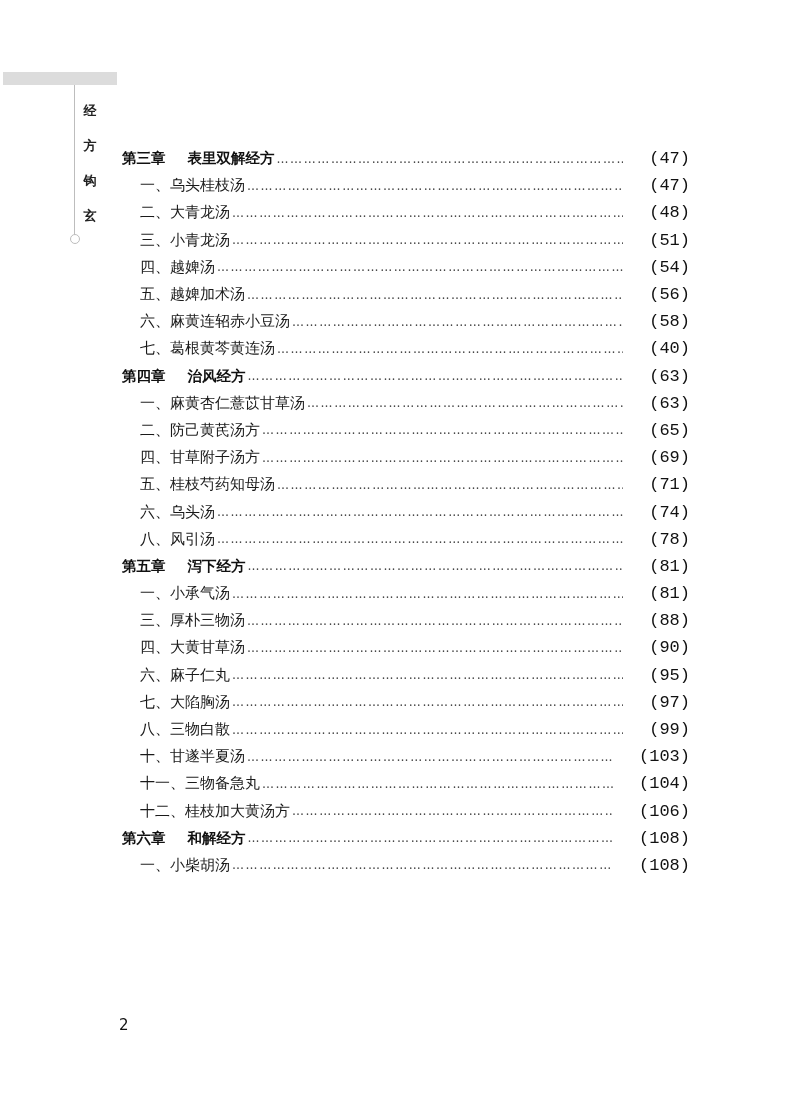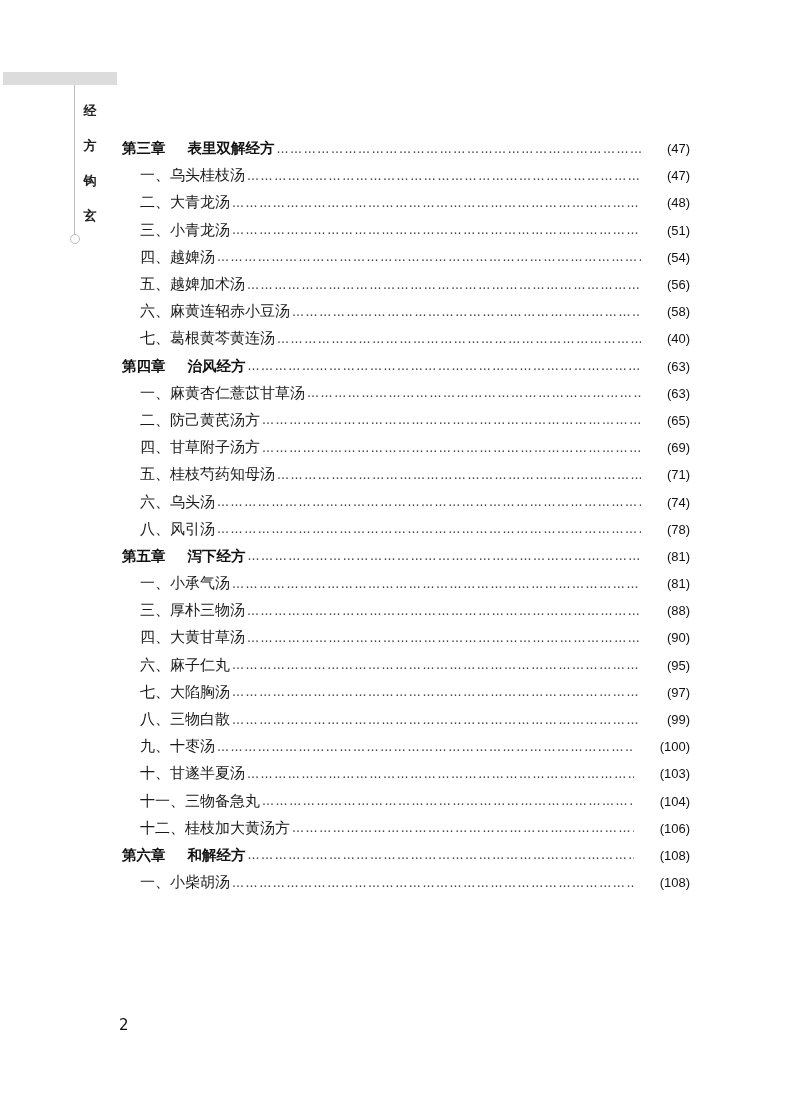--- a/index.html
+++ b/index.html
@@ -3,29 +3,29 @@
 <meta charset="utf-8">
 <style>
   html, body { margin:0; padding:0; }
   body { width:800px; height:1118px; background:#ffffff; position:relative; overflow:hidden;
          font-family: "DejaVu Serif", "Liberation Serif", serif; color:#1a1a1a; }
   .header-bar { position:absolute; left:3px; top:72px; width:114px; height:13px; background:#dcdcdc; }
   .vline { position:absolute; left:74px; top:85px; width:1px; height:150px; background:#bdbdbd; }
   .vcircle { position:absolute; left:70px; top:234px; width:8px; height:8px; border:1px solid #bdbdbd; border-radius:50%; background:#fff; }
   .vtitle { position:absolute; left:80px; top:104px; width:20px; display:flex; flex-direction:column; align-items:center; }
   .vtitle span { font-family:"DejaVu Sans", sans-serif; font-size:13px; font-weight:bold; line-height:13px; margin-bottom:22px; color:#222; }
-  .toc { position:absolute; left:122px; top:135px; width:568px; }
+  .toc { position:absolute; left:122px; top:145px; width:568px; }
   .row { position:relative; height:27.2px; display:flex; align-items:center; font-size:15px; white-space:nowrap; }
   .row.chapter { font-family:"DejaVu Sans", sans-serif; font-size:14.5px; font-weight:bold; color:#111; }
   .row.section { padding-left:18px; }
   .row .label { flex:0 0 auto; background:#fff; padding-right:2px; }
   .row.chapter .gap { display:inline-block; width:22px; }
   .row .dots { flex:1 1 auto; overflow:hidden; color:#444; font-family:"DejaVu Serif", serif; font-weight:normal; font-size:12px; letter-spacing:1.6px; line-height:1; }
   .row .dots::before { content:"…………………………………………………………………………………………………………………………………………"; }
-  .row .page { flex:0 0 auto; font-family:Liberation Sans, sans-serif; font-weight:normal; font-size:13px; padding-left:6px; color:#111;margin-left:20px; }
+  .row .page { flex:0 0 auto; font-family:Liberation Mono, monospace; font-weight:normal; font-size:17px; padding-left:6px; color:#111;margin-left:20px; }
   .page-num { position:absolute; left:119px; top:1016px; font-family:"DejaVu Sans", sans-serif; font-size:15px; color:#111; }
 </style>
 </head>
 <body>
 
 <div class="header-bar"></div>
 <div class="vline"></div>
 <div class="vcircle"></div>
 
 <div class="vtitle">
@@ -140,25 +140,20 @@
       <span class="label">七、大陷胸汤</span>
       <span class="dots"></span>
       <span class="page">(97)</span>
     </div>
     <div class="row section">
       <span class="label">八、三物白散</span>
       <span class="dots"></span>
       <span class="page">(99)</span>
     </div>
     <div class="row section">
-      <span class="label">九、十枣汤</span>
-      <span class="dots"></span>
-      <span class="page">(100)</span>
-    </div>
-    <div class="row section">
       <span class="label">十、甘遂半夏汤</span>
       <span class="dots"></span>
       <span class="page">(103)</span>
     </div>
     <div class="row section">
       <span class="label">十一、三物备急丸</span>
       <span class="dots"></span>
       <span class="page">(104)</span>
     </div>
     <div class="row section">

